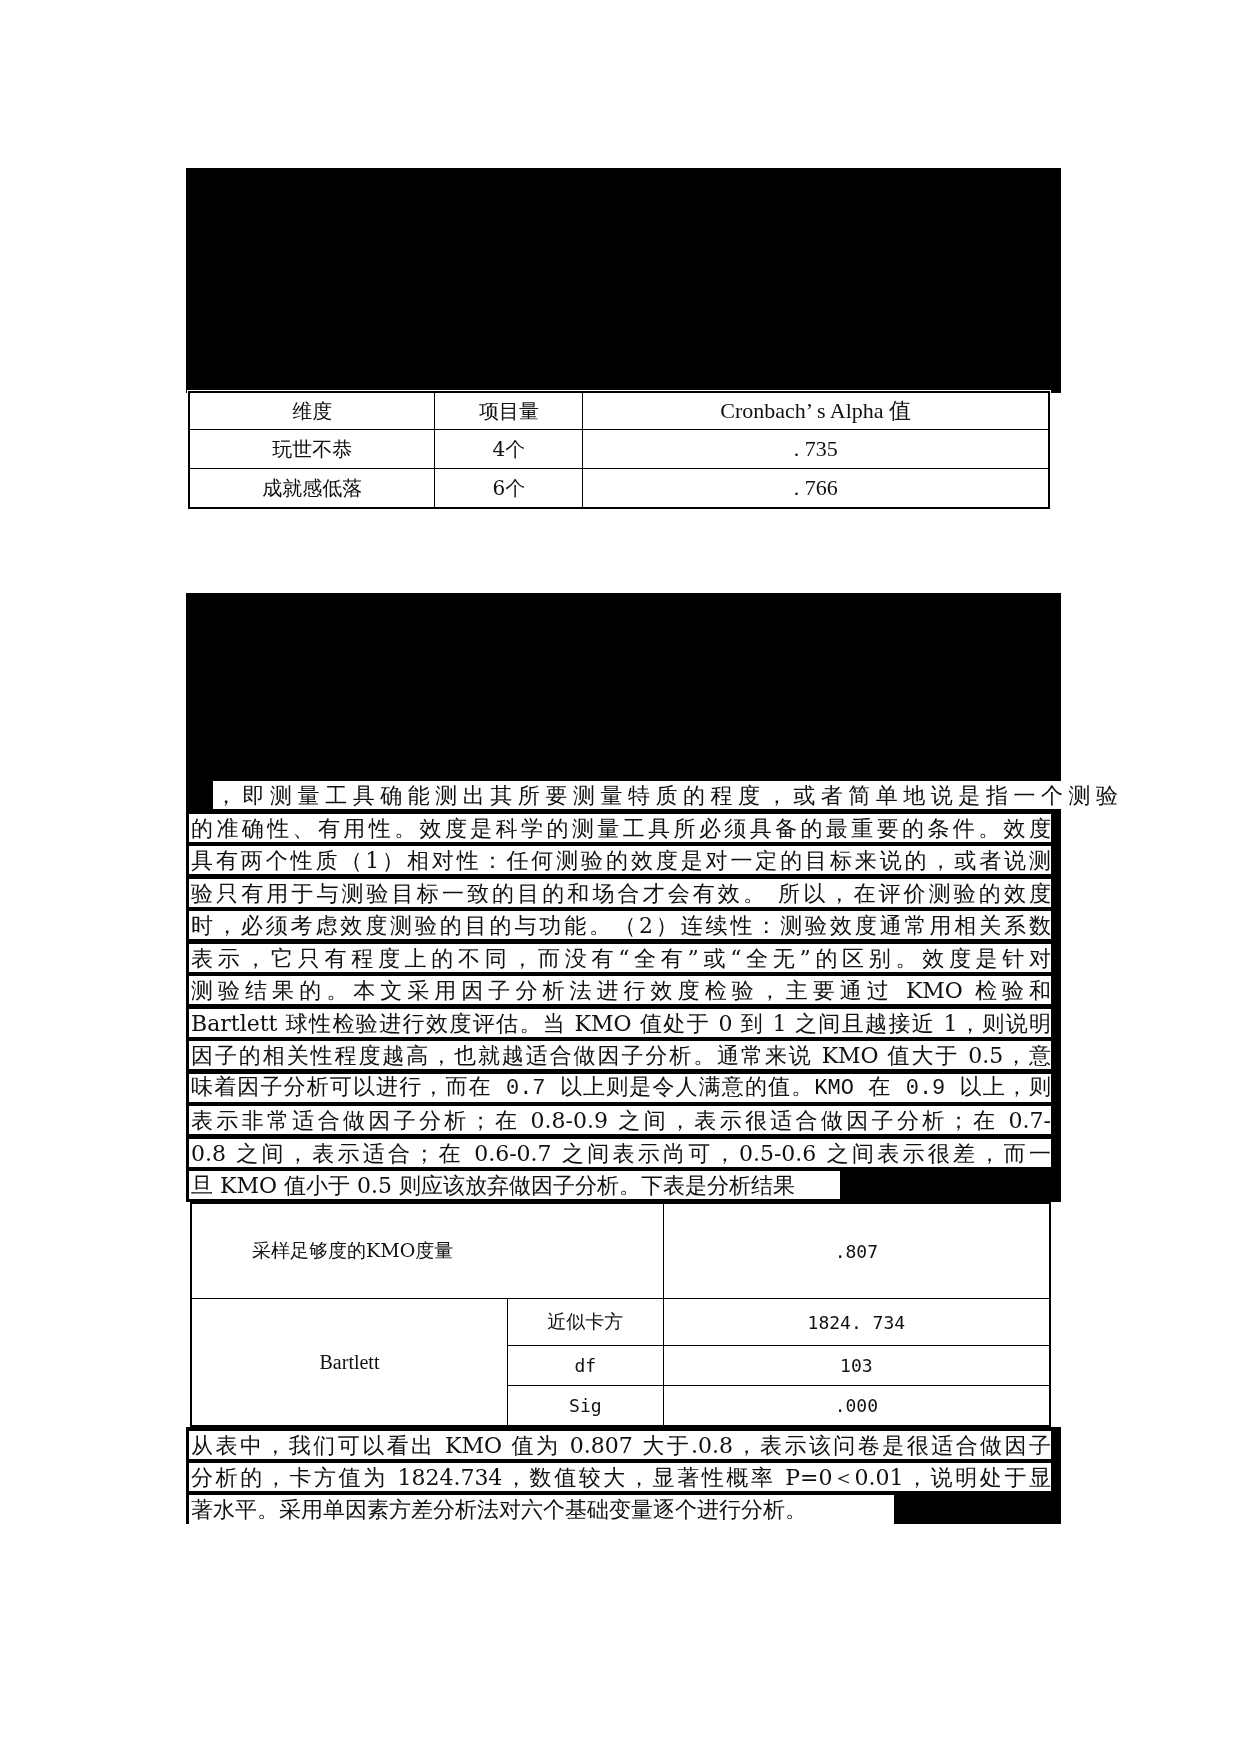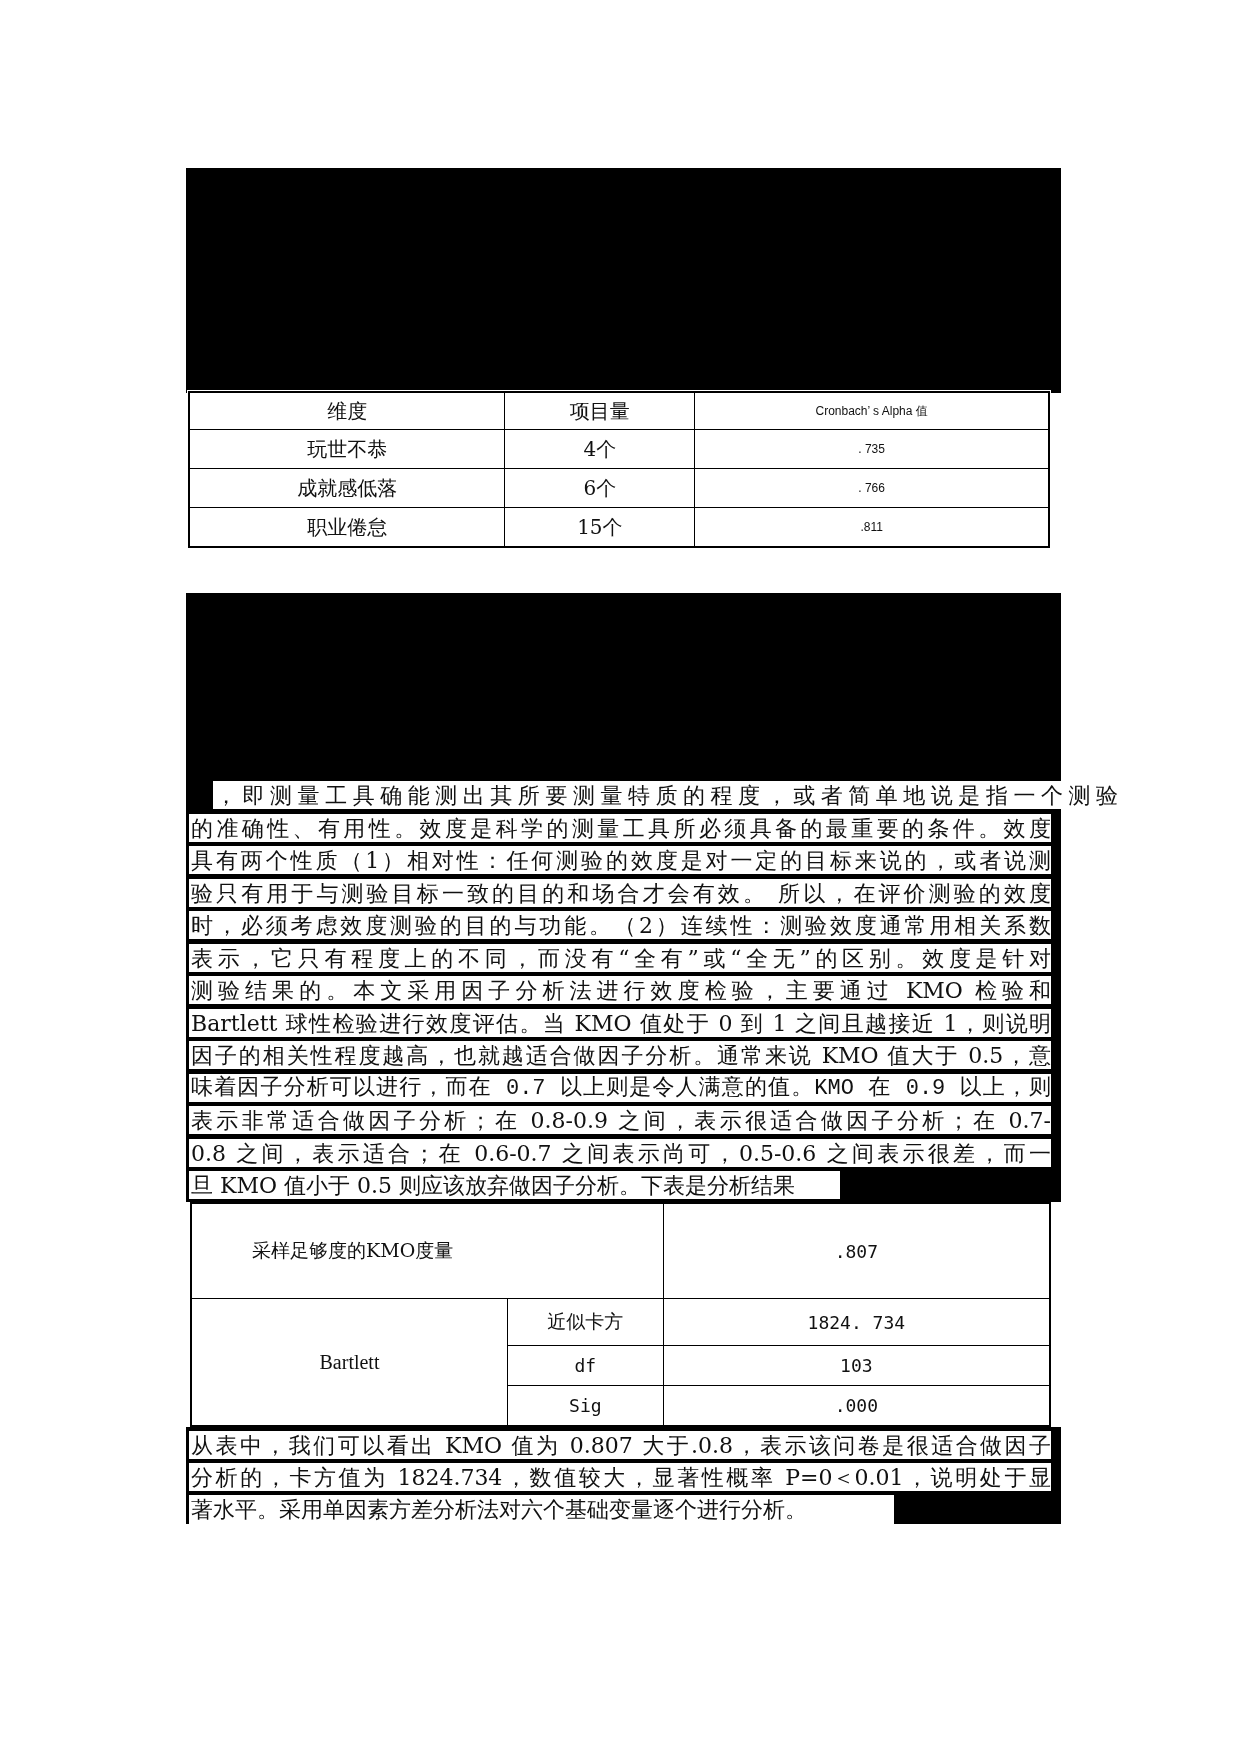--- a/index.html
+++ b/index.html
@@ -6,21 +6,21 @@
   body { width: 1240px; height: 1754px; position: relative; overflow: hidden;
          font-family: "DejaVu Serif", "Liberation Serif", serif; color: #111; }
   .abs { position: absolute; }
   .black { background: #000; }
 
   
   .t1 { position: absolute; left: 188px; top: 391px; width: 862px; border-collapse: collapse;
         background: #fff; border: 2px solid #000; outline: 1px solid #fff; }
   .t1 td { border: 1.5px solid #000; text-align: center; height: 38px; font-size: 20px; padding: 0; }
   .t1 tr.head td { height: 36px; }
-  .t1 td.mono { font-family: Liberation Sans, sans-serif; font-size: 12px; }
+  .t1 td.mono { font-family: Liberation Serif, serif; font-size: 22px; }
 
   
   .line { position: absolute; left: 188px; width: 862px; height: 28px; background: #fff;
           border-left: 1px solid #000; font-size: 22px; line-height: 29px; white-space: nowrap;
           overflow: hidden; text-align: justify; text-align-last: justify; letter-spacing: 0; }
   .line.last { text-align-last: left; }
   .line .txt { display: block; padding-left: 2px; }
 
   
   .t2 { position: absolute; left: 190px; top: 1202px; width: 861px; height: 225px;
@@ -49,25 +49,20 @@
   </tr>
   <tr>
     <td>玩世不恭</td>
     <td>4个</td>
     <td class="mono">. 735</td>
   </tr>
   <tr>
     <td>成就感低落</td>
     <td>6个</td>
     <td class="mono">. 766</td>
-  </tr>
-  <tr>
-    <td>职业倦怠</td>
-    <td>15个</td>
-    <td class="mono">.811</td>
   </tr>
 </tbody>
   </table>
 
 <div class="line" style="top:781px; left:213px; width:905px; border-left:none;">
     <span class="txt">，即测量工具确能测出其所要测量特质的程度，或者简单地说是指一个测验</span>
   </div>
 <div class="line" style="top:814px;">
     <span class="txt">的准确性、有用性。效度是科学的测量工具所必须具备的最重要的条件。效度</span>
   </div>

